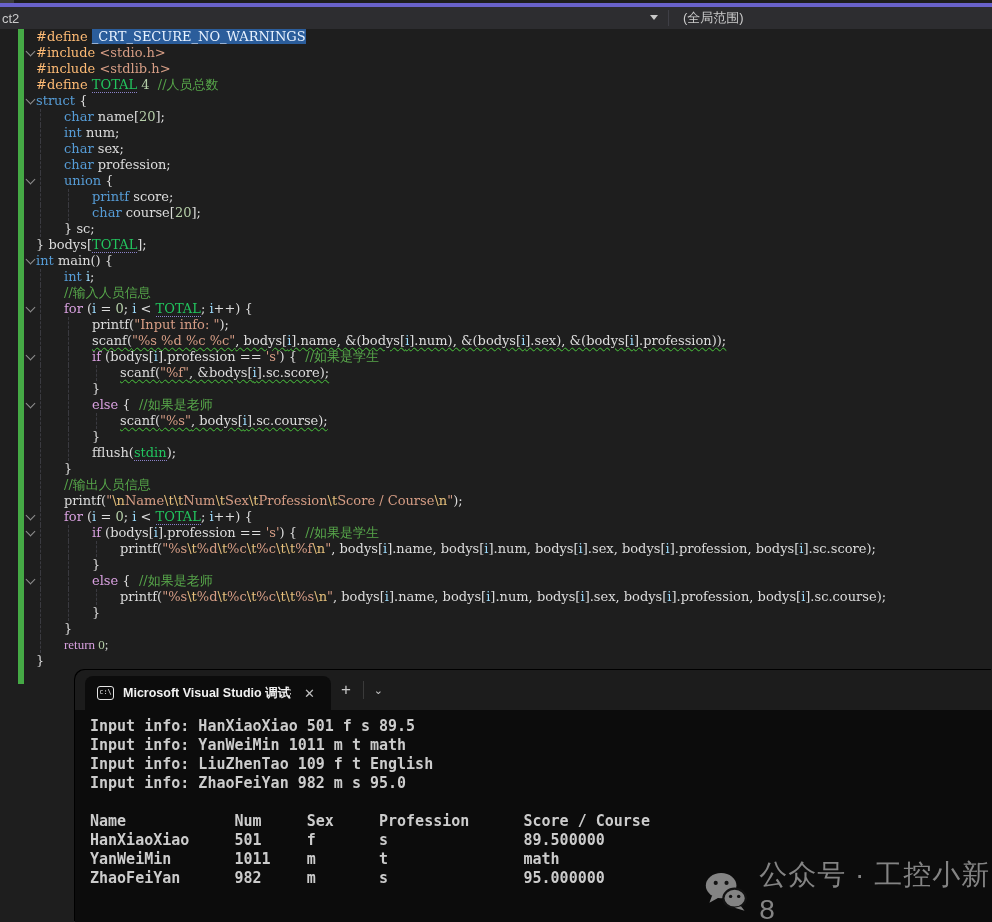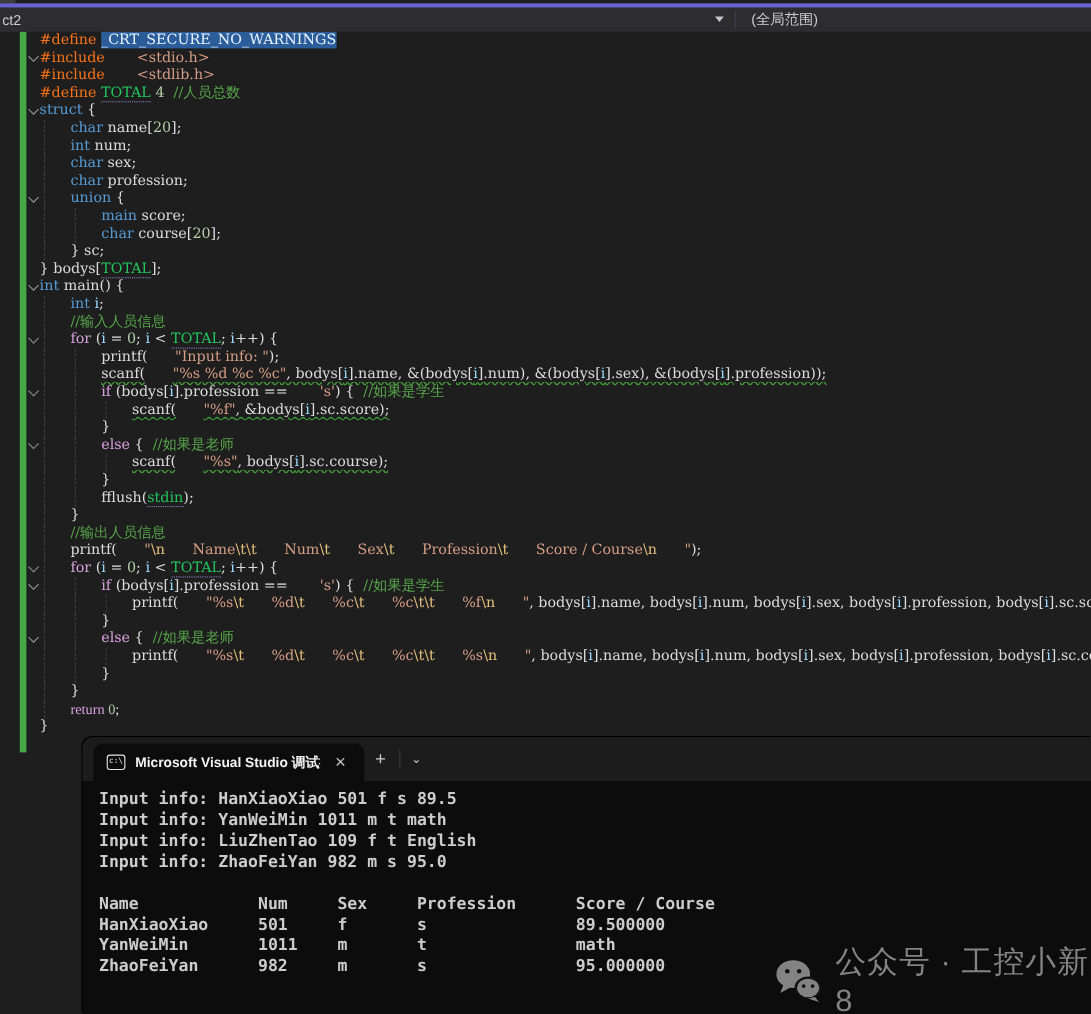--- a/index.html
+++ b/index.html
@@ -23,24 +23,24 @@
   .editor { position:absolute; left:0; top:29px; width:992px; height:893px; background:#1e1e1e; }
   .change-bar { position:absolute; left:18px; top:0; width:6px; height:655px; }
   #code { position:absolute; left:0; top:0; width:992px; }
   .cl { position:relative; height:16px; line-height:16px; font-family:"DejaVu Serif","Liberation Serif",serif;
         font-size:13px; color:#dcdcdc; }
   .cl .code-text { position:absolute; top:0; white-space:pre; }
   .guide { position:absolute; top:0; height:16px; border-left:1px dashed #3a3a40; }
   .fold { position:absolute; left:27px; top:3px; width:7px; height:7px;
           border-right:1.5px solid #8f8f8f; border-bottom:1.5px solid #8f8f8f; transform:rotate(45deg); }
   .tk-id   { color:#dcdcdc; }
-  .tk-pp   { color:#f97316; }
+  .tk-pp   { color:#fdba74; }
   .tk-kw   { color:#569cd6; }
   .tk-ctrl { color:#d8a0df; }
-  .tk-str  { color:#d69d85;margin-left:25px; }
+  .tk-str  { color:#d69d85; }
   .tk-esc  { color:#e6c07b; }
   .tk-num  { color:#b5cea8; }
   .tk-cmt  { color:#57a64a; }
   .tk-local{ color:#9cdcfe; }
   .tk-macro{ color:#22c55e; border-bottom:1px dotted #8a82c8; }
   .tk-sel  { color:#e8f2ff; background:#2b5d9b; }
   .sq span { text-decoration:underline wavy #3f9b35 1px; text-underline-offset:2px; }
 
   
   .terminal { position:absolute; left:75px; top:670px; width:917px; height:252px;
@@ -120,21 +120,21 @@
         <span class="code-text" style="left: 64px;"><span class="tk-kw">char</span><span class="tk-id"> profession;</span></span>
       </div>
       <div class="cl">
         <span class="guide" style="left: 40px;"></span>
         <span class="fold"></span>
         <span class="code-text" style="left: 64px;"><span class="tk-kw">union</span><span class="tk-id"> {</span></span>
       </div>
       <div class="cl">
         <span class="guide" style="left: 40px;"></span>
         <span class="guide" style="left: 68px;"></span>
-        <span class="code-text" style="left: 92px;"><span class="tk-kw">main</span><span class="tk-id"> score;</span></span>
+        <span class="code-text" style="left: 92px;"><span class="tk-kw">printf</span><span class="tk-id"> score;</span></span>
       </div>
       <div class="cl">
         <span class="guide" style="left: 40px;"></span>
         <span class="guide" style="left: 68px;"></span>
         <span class="code-text" style="left: 92px;"><span class="tk-kw">char</span><span class="tk-id"> course[</span><span class="tk-num">20</span><span class="tk-id">];</span></span>
       </div>
       <div class="cl">
         <span class="guide" style="left: 40px;"></span>
         <span class="code-text" style="left: 64px;"><span class="tk-id">} sc;</span></span>
       </div>

